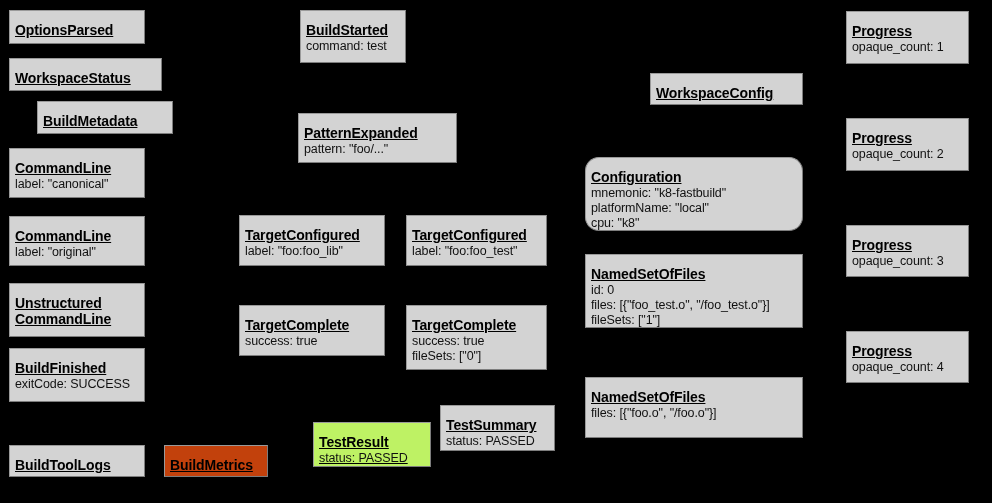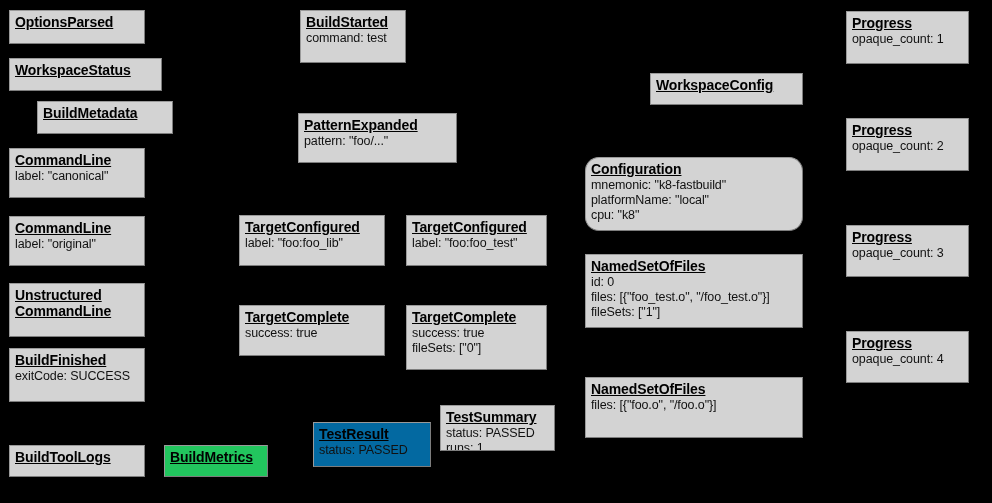--- a/index.html
+++ b/index.html
@@ -16,21 +16,21 @@
     overflow: hidden;
     font-family: "Liberation Sans", "DejaVu Sans", sans-serif;
   }
   .node {
     position: absolute;
     box-sizing: border-box;
     background: #d3d3d3;
     border: 1px solid #9a9a9a;
     border-right-color: #7d7d7d;
     border-bottom-color: #7d7d7d;
-    padding: 3px 5px 2px 5px;
+    padding: 11px 5px 2px 5px;
     overflow: hidden;
   }
   .node-title {
     display: block;
     font-size: 14px;
     font-weight: bold;
     color: #000000;
     line-height: 16px;
     text-decoration: underline;
     white-space: nowrap;
@@ -176,25 +176,25 @@
         <span class="node-field">files: [{"foo.o", "/foo.o"}]</span>
       </span>
     </div>
     <div class="node" style="left: 440px; top: 405px; width: 115px; height: 46px; background: rgb(211, 211, 211);">
       <span class="node-title">TestSummary</span>
       <span class="node-fields">
         <span class="node-field">status: PASSED</span>
         <span class="node-field">runs: 1</span>
       </span>
     </div>
-    <div class="node" style="left: 313px; top: 422px; width: 118px; height: 45px; background: #0369a1;">
+    <div class="node" style="left: 313px; top: 422px; width: 118px; height: 45px; background: #bef264; text-decoration: underline;">
       <span class="node-title">TestResult</span>
       <span class="node-fields">
         <span class="node-field">status: PASSED</span>
       </span>
     </div>
     <div class="node" style="left: 9px; top: 445px; width: 136px; height: 32px; background: rgb(211, 211, 211);">
       <span class="node-title">BuildToolLogs</span>
     </div>
-    <div class="node" style="left: 164px; top: 445px; width: 104px; height: 32px; background: #22c55e;">
+    <div class="node" style="left: 164px; top: 445px; width: 104px; height: 32px; background: #c2410c;">
       <span class="node-title">BuildMetrics</span>
     </div>
   </div>
 
 </body></html>

